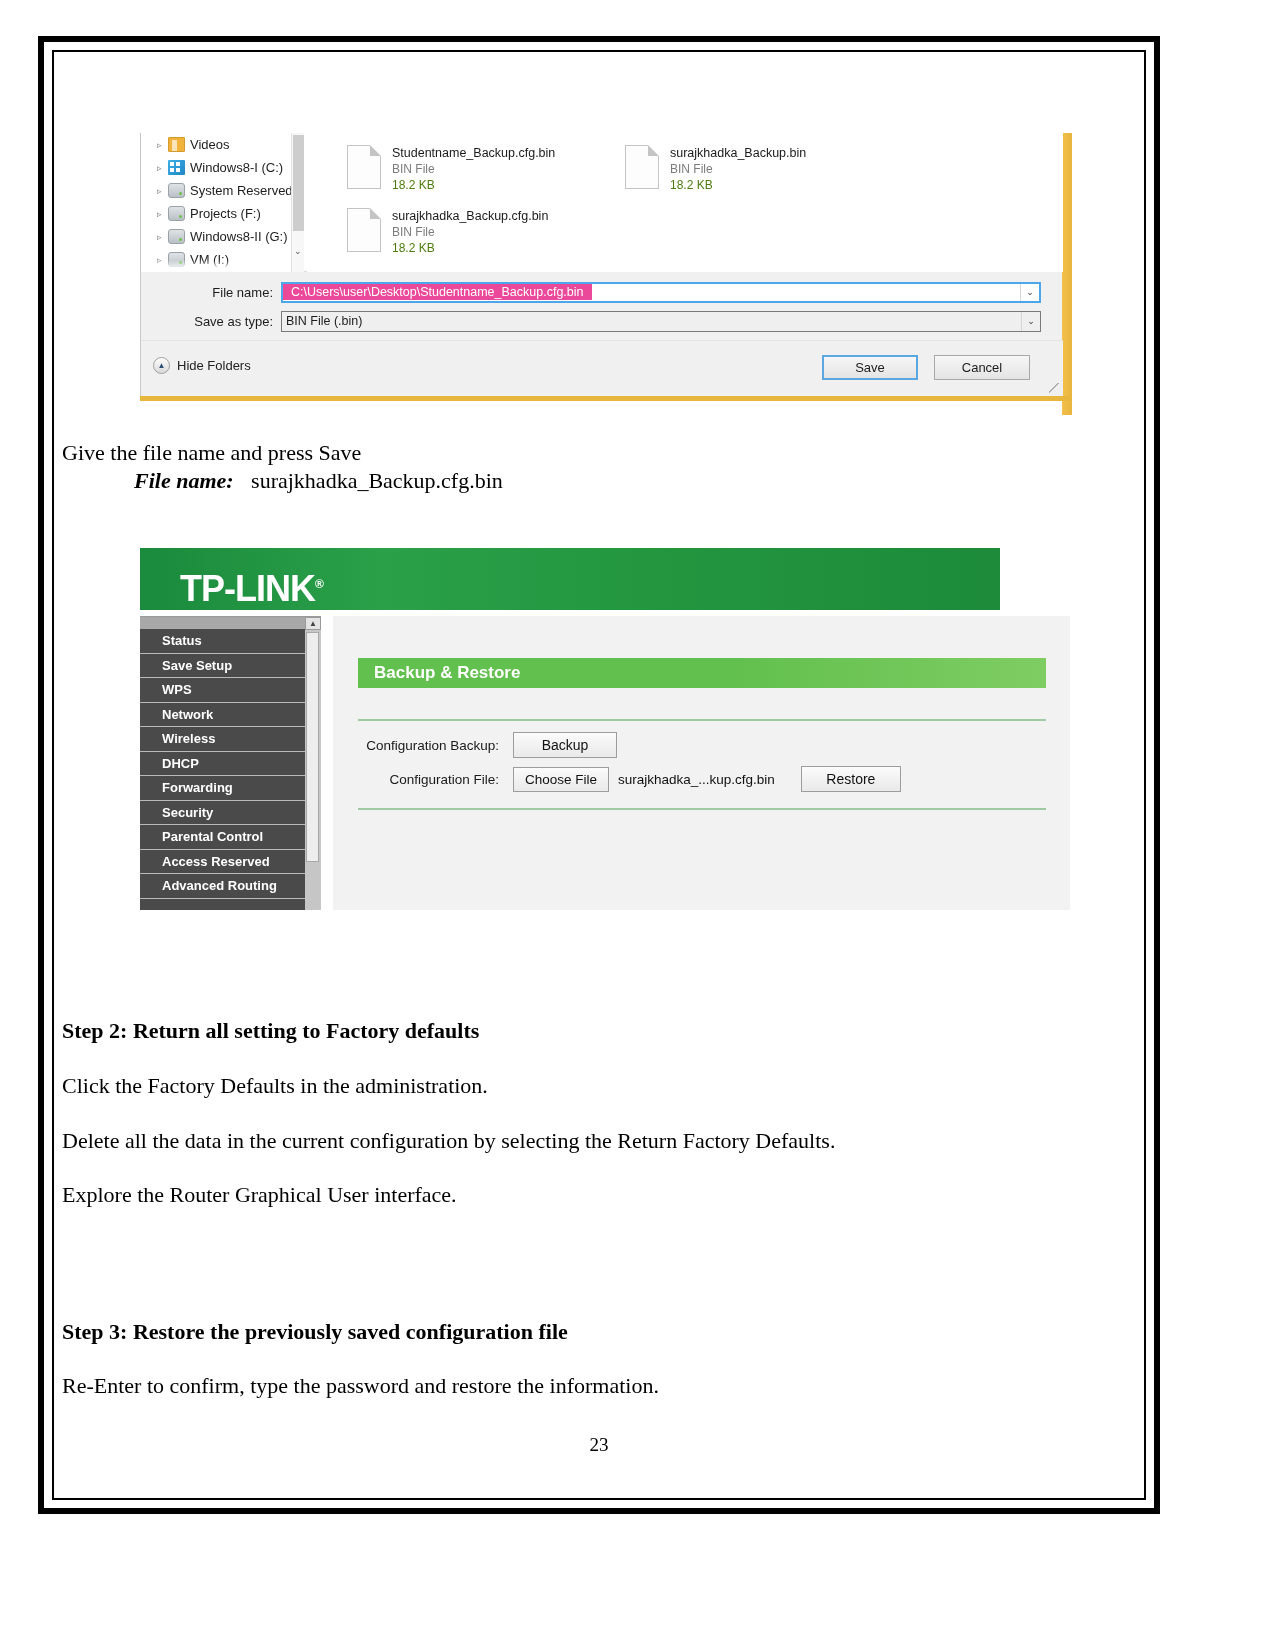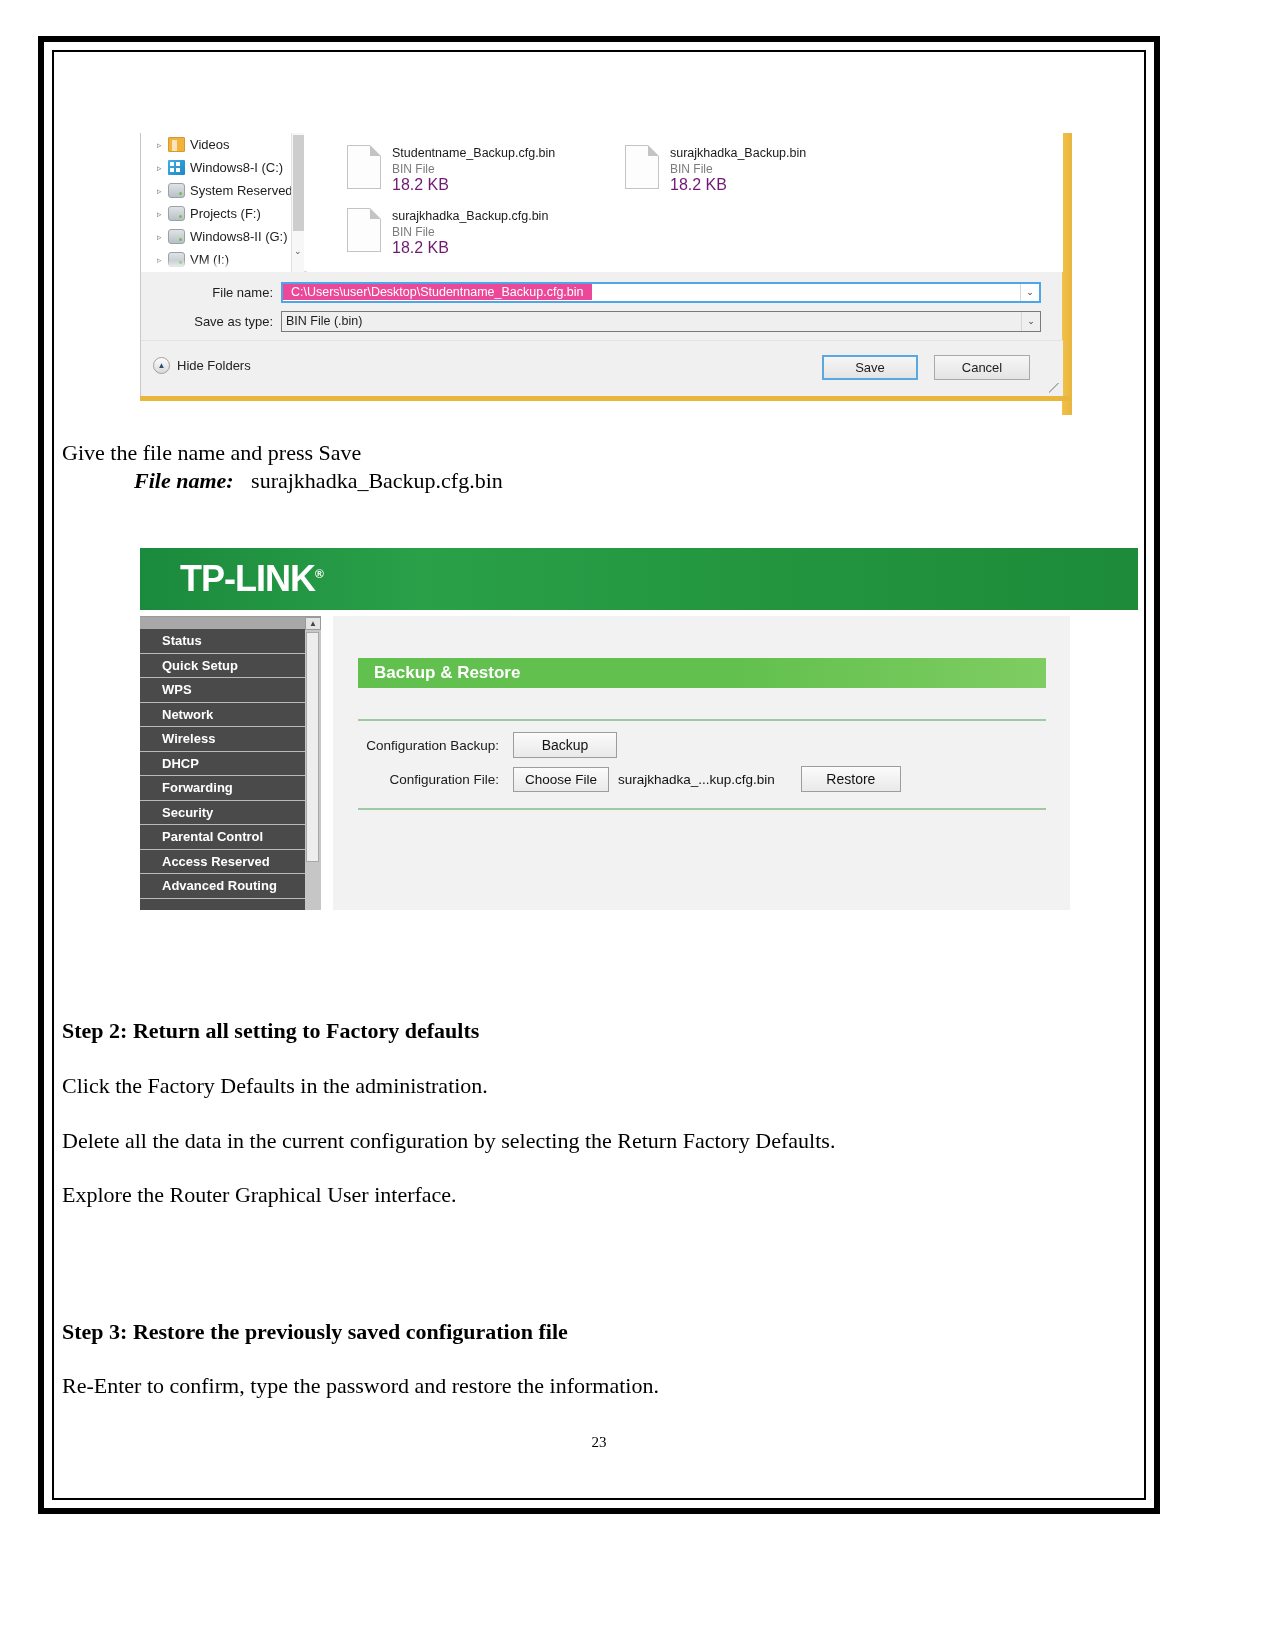--- a/index.html
+++ b/index.html
@@ -154,21 +154,21 @@
     content: "";
     position: absolute;
     right: -1px; top: -1px;
     border-width: 0 11px 11px 0;
     border-style: solid;
     border-color: #ffffff #ffffff #c4c4c4 #c4c4c4;
   }
   .file-meta { margin-left: 11px; font-family: "Liberation Sans", sans-serif; }
   .file-name { font-size: 12.5px; color: #1a1a1a; line-height: 16px; }
   .file-type { font-size: 12px; color: #7b7b7b; line-height: 16px; }
-  .file-size { font-size: 16px; color: #701a75; line-height: 16px; }
+  .file-size { font-size: 12px; color: #4d7c0f; line-height: 16px; }
 
   
   .field-row {
     position: absolute;
     left: 0;
     width: 922px;
     height: 26px;
     display: flex;
     align-items: center;
   }
@@ -311,24 +311,24 @@
   
   .router-shot {
     position: absolute;
     left: 80px; top: 490px;
     width: 930px; height: 362px;
     background: #ffffff;
   }
   .tp-header {
     position: absolute;
     left: 0; top: 0;
-    width: 1006px; height: 62px;
+    width: 860px; height: 62px;
     background: linear-gradient(to right,#1a8a3c 0%,#2aa049 28%,#23953f 62%,#1d8b3a 100%);
     display: flex;
-    align-items: center;
+    align-items: flex-end;
   }
   .tp-logo {
     margin-left: 40px;
     color: #ffffff;
     font-family: "Liberation Sans", sans-serif;
     font-weight: bold;
     font-size: 36px;
     letter-spacing: -1px;
     position: relative;
   }
@@ -459,21 +459,21 @@
     font-size: 13.5px;
     color: #101010;
   }
 
   .page-number {
     position: absolute;
     left: 0; top: 1376px;
     width: 1078px;
     text-align: center;
     font-family: "Liberation Serif", serif;
-    font-size: 15px;
+    font-size: 19px;
     color: #000000;
   }
 </style>
 </head>
 <body>
 
 <div class="page-frame-outer"></div>
 <div class="page-frame-inner"></div>
 
 <div class="content">
@@ -597,21 +597,21 @@
         <span>TP-LINK</span><sup>®</sup>
       </div>
     </div>
     <div class="tp-gap"></div>
 
     <div class="tp-body">
 
       <div class="tp-sidebar">
         <div class="tp-side-top"></div>
         <div class="tp-menu-item">Status</div>
-        <div class="tp-menu-item">Quick Setup</div>
+        <div class="tp-menu-item">Save Setup</div>
         <div class="tp-menu-item">WPS</div>
         <div class="tp-menu-item">Network</div>
         <div class="tp-menu-item">Wireless</div>
         <div class="tp-menu-item">DHCP</div>
         <div class="tp-menu-item">Forwarding</div>
         <div class="tp-menu-item">Security</div>
         <div class="tp-menu-item">Parental Control</div>
         <div class="tp-menu-item">Access Reserved</div>
         <div class="tp-menu-item">Advanced Routing</div>
       </div>

